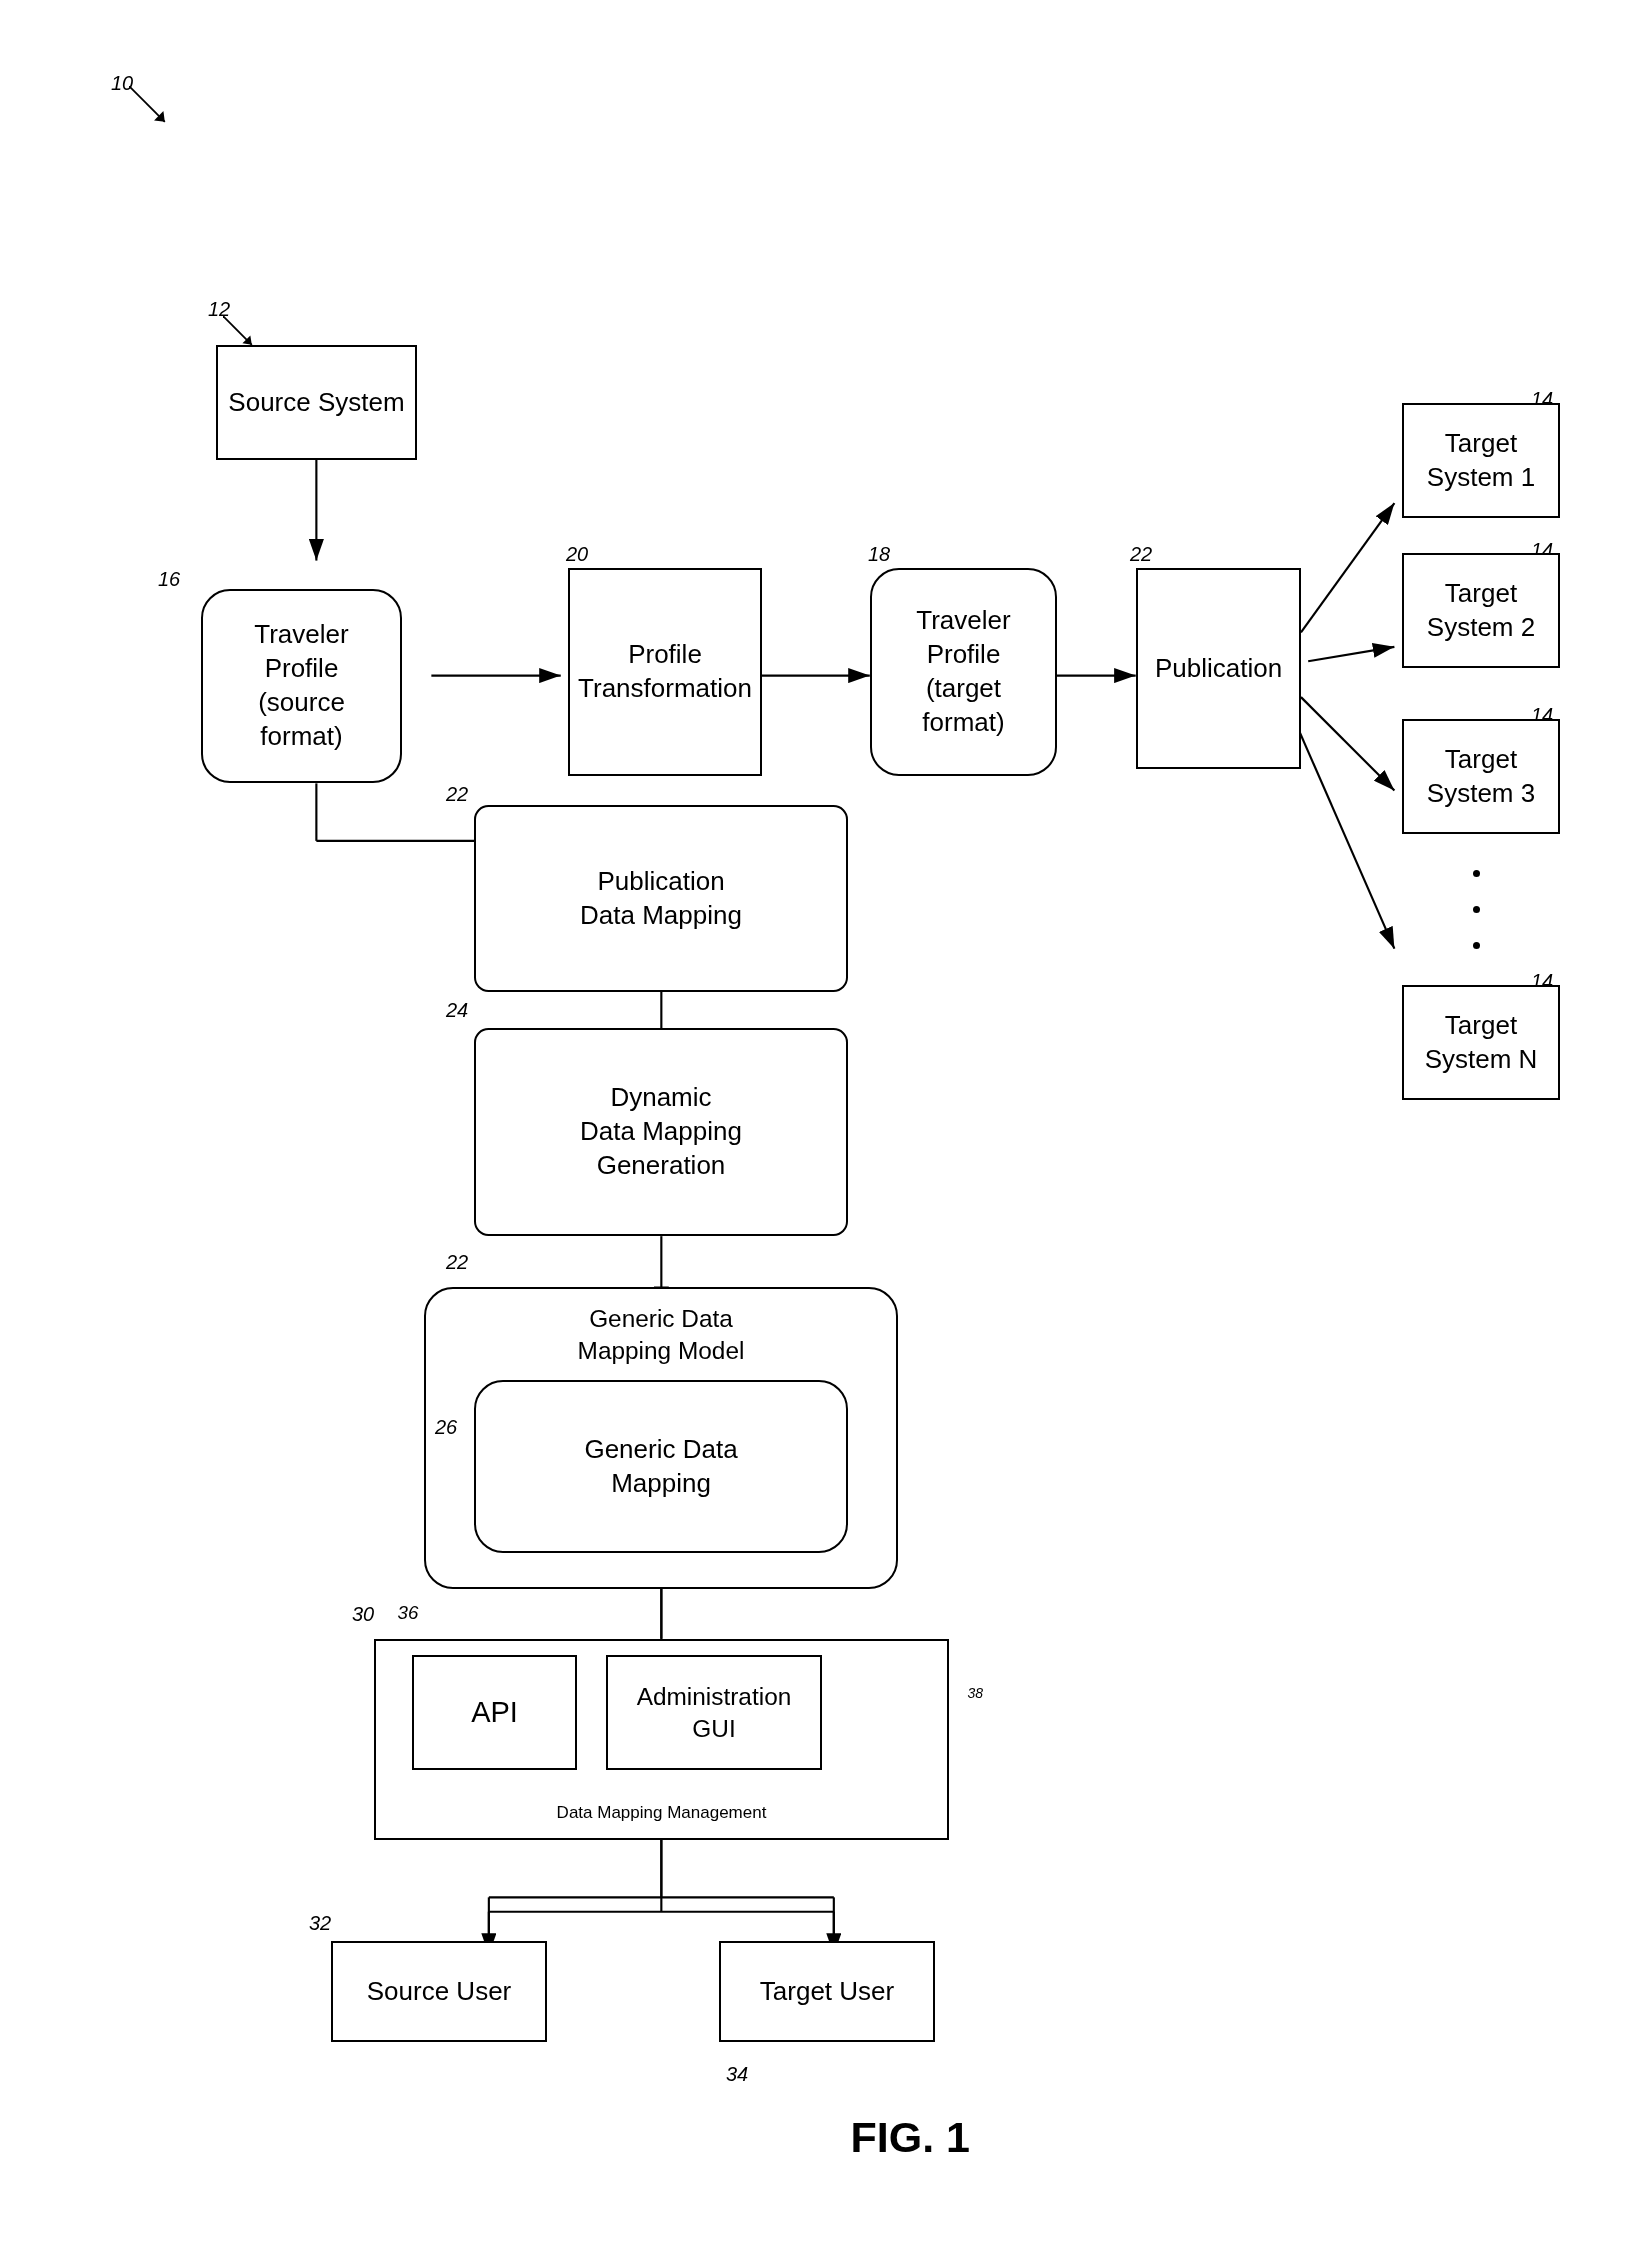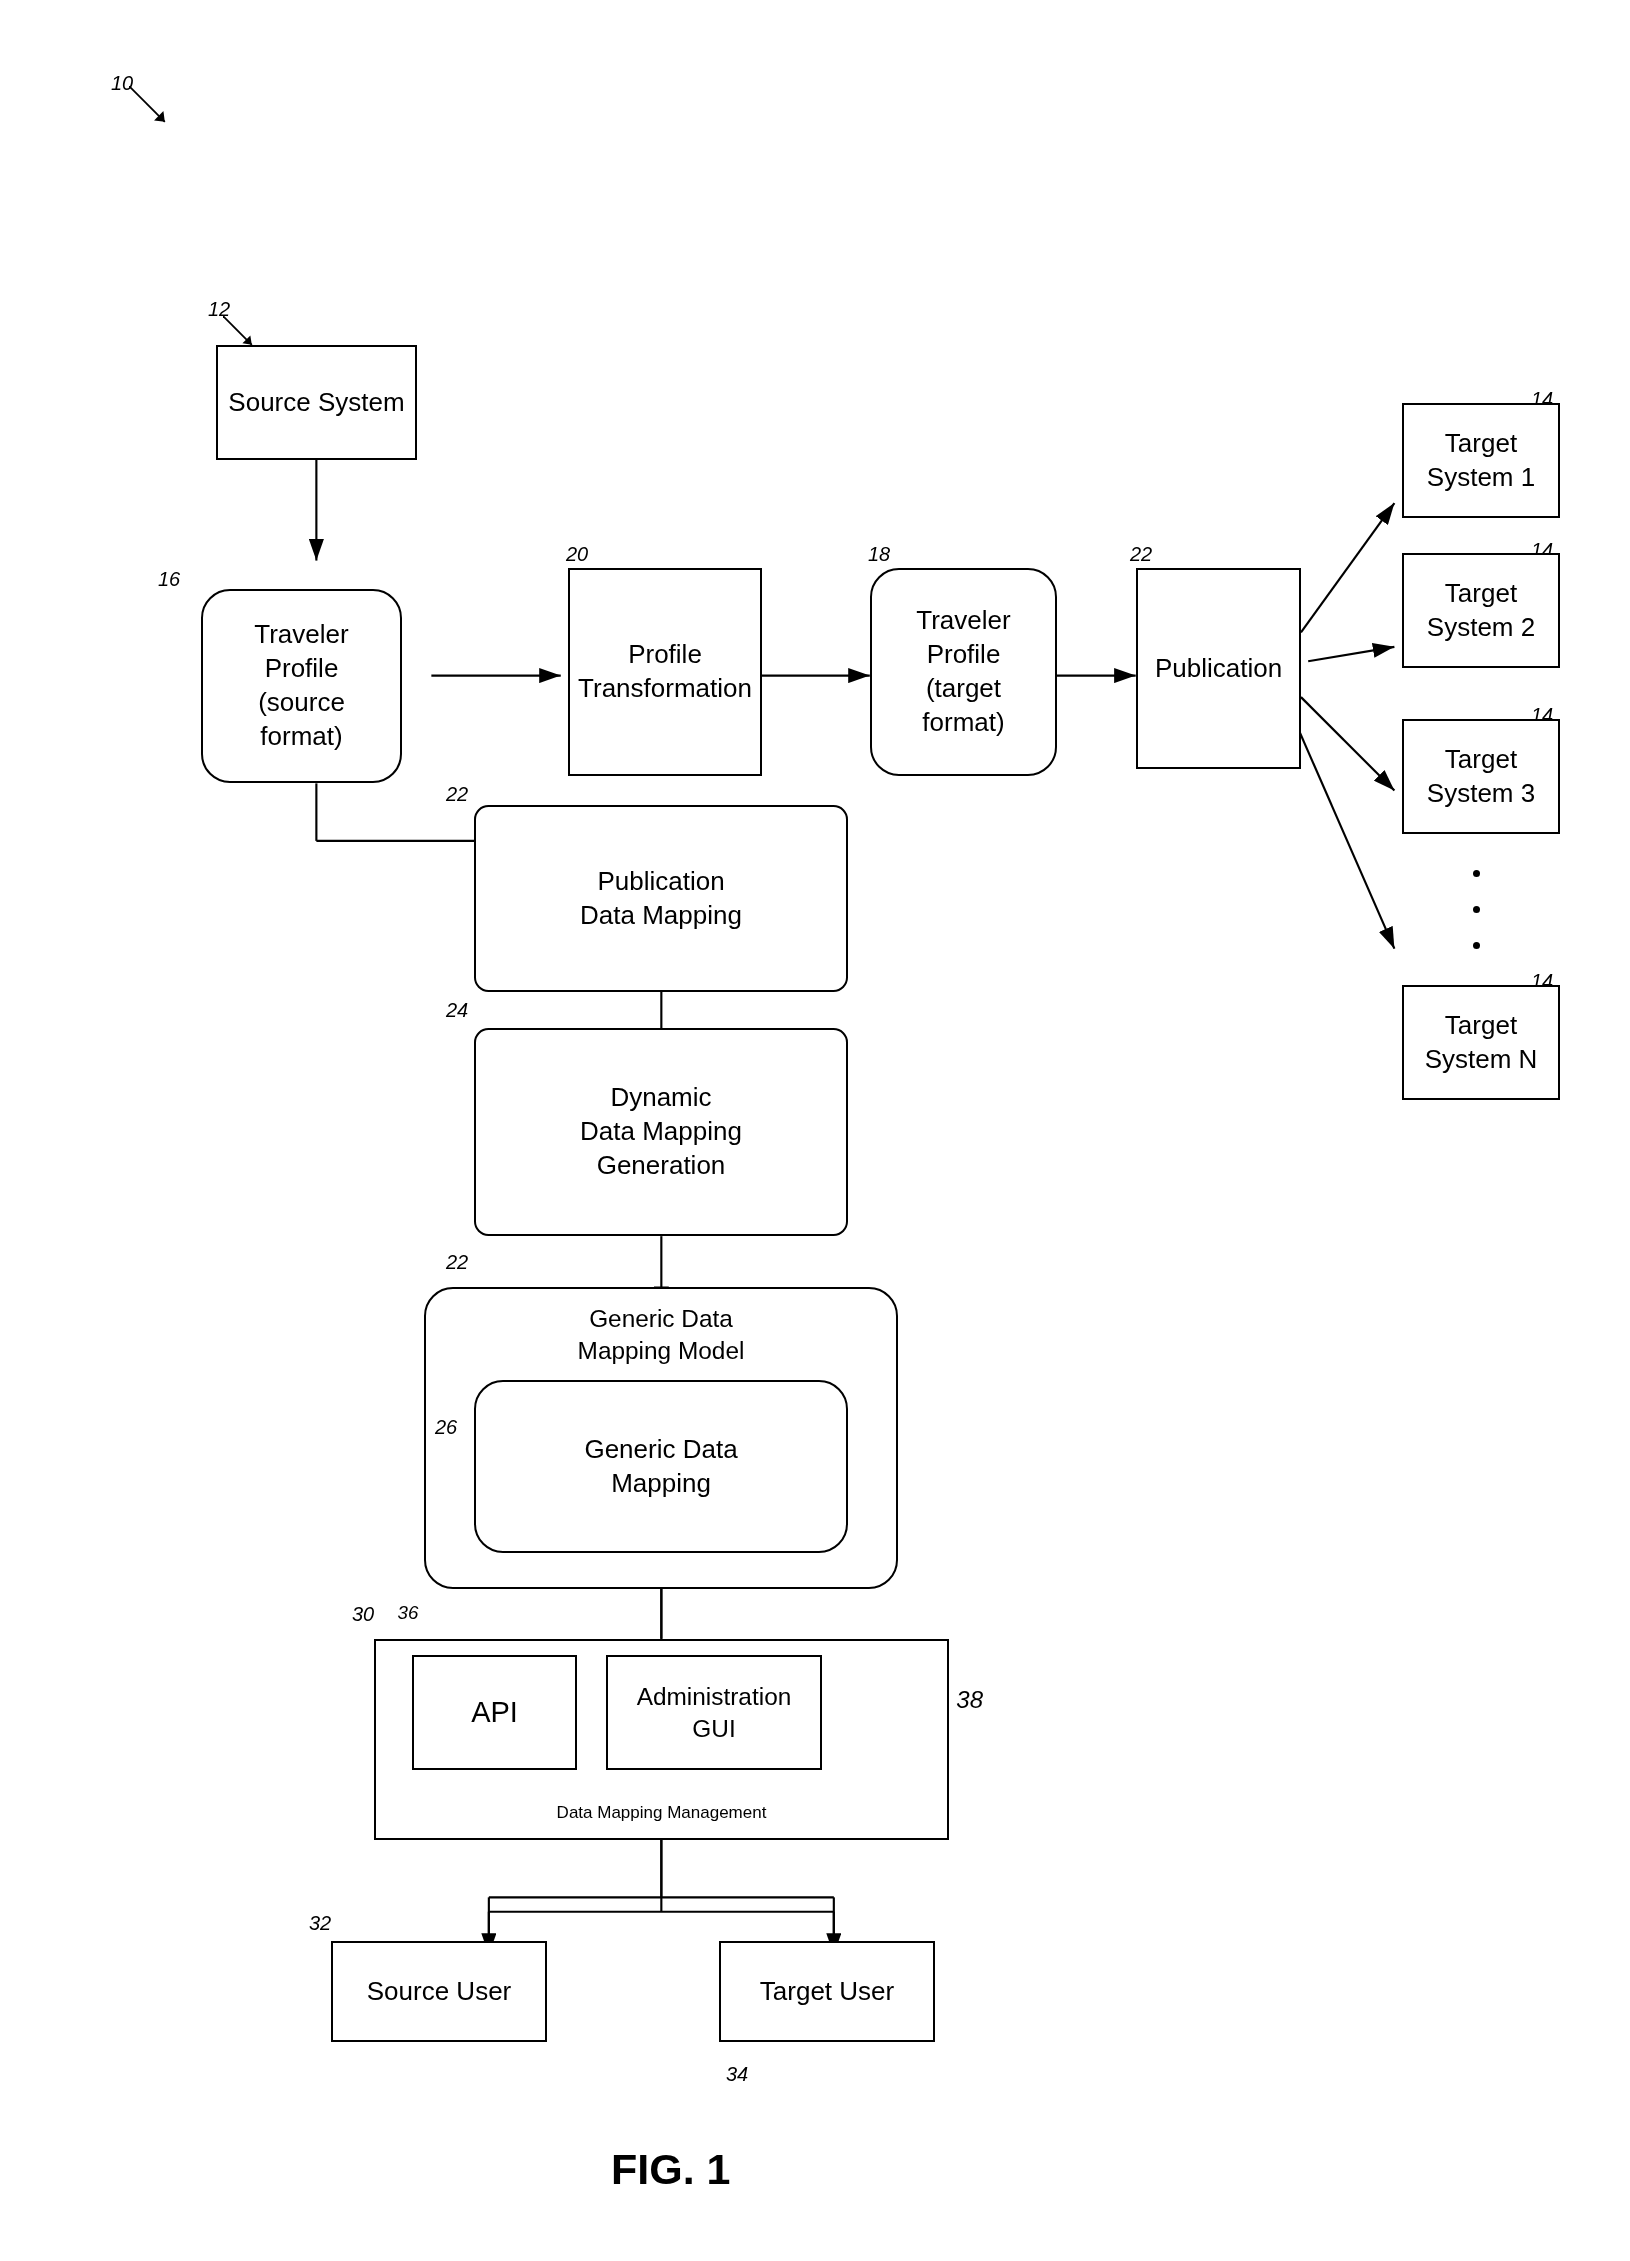--- a/index.html
+++ b/index.html
@@ -57,22 +57,21 @@
       width: 100%;
       height: 100%;
       pointer-events: none;
     }
 
     
     .fig-label {
       position: absolute;
       font-size: 43px;
       font-weight: bold;
-      text-align: left;
-      margin-top: 32px;
+      text-align: right;
     }
 
     
     .dot {
       position: absolute;
       width: 7.2px;
       height: 7.2px;
       background: #000;
       border-radius: 50%;
     }
@@ -232,21 +231,21 @@
 
     <span class="ref-label" style="left:21.6px; top:-40px; font-size:18.7px;">36</span>
     <div class="box" style="position:absolute; left:36px; top:14.4px; width:165px; height:115px; font-size:29px;">
       <span>API</span>
     </div>
 
     <div class="box" style="position:absolute; left:230px; top:14.4px; width:216px; height:115px; font-size:24.4px;">
       <span style="white-space:pre-line;">Administration
 GUI</span>
     </div>
-    <span class="ref-label" style="position:absolute; right:-36px; top:43px; font-size:24px;margin-left:24px;">38</span>
+    <span class="ref-label" style="position:absolute; right:-36px; top:43px; font-size:14px;margin-left:24px;">38</span>
 
     <span style="position:absolute; bottom:14.4px; left:50%; transform:translateX(-50%); font-size:17px; white-space:nowrap;">Data Mapping Management</span>
   </div>
 
   <svg class="lines-svg" style="pointer-events:none;" viewBox="0 0 2269 3146" width="1631" height="2261">
 
     <line x1="920" y1="2210" x2="920" y2="2280" stroke="#000" stroke-width="3"></line>
 
     <line x1="920" y1="2560" x2="920" y2="2660" stroke="#000" stroke-width="3"></line>
 

